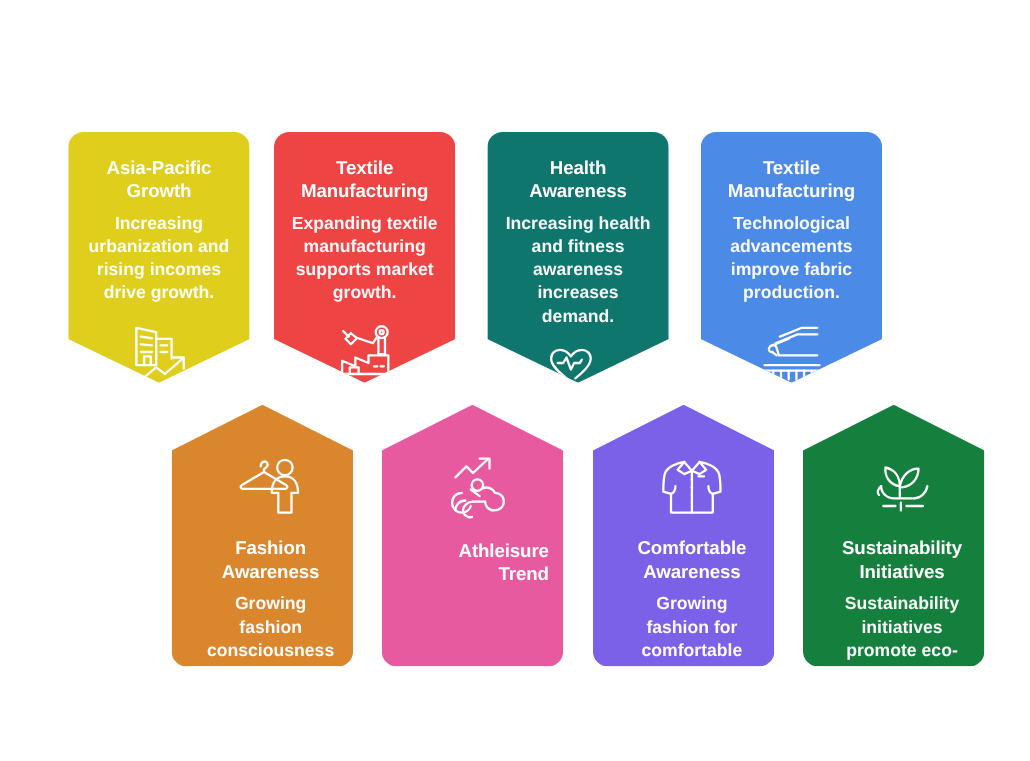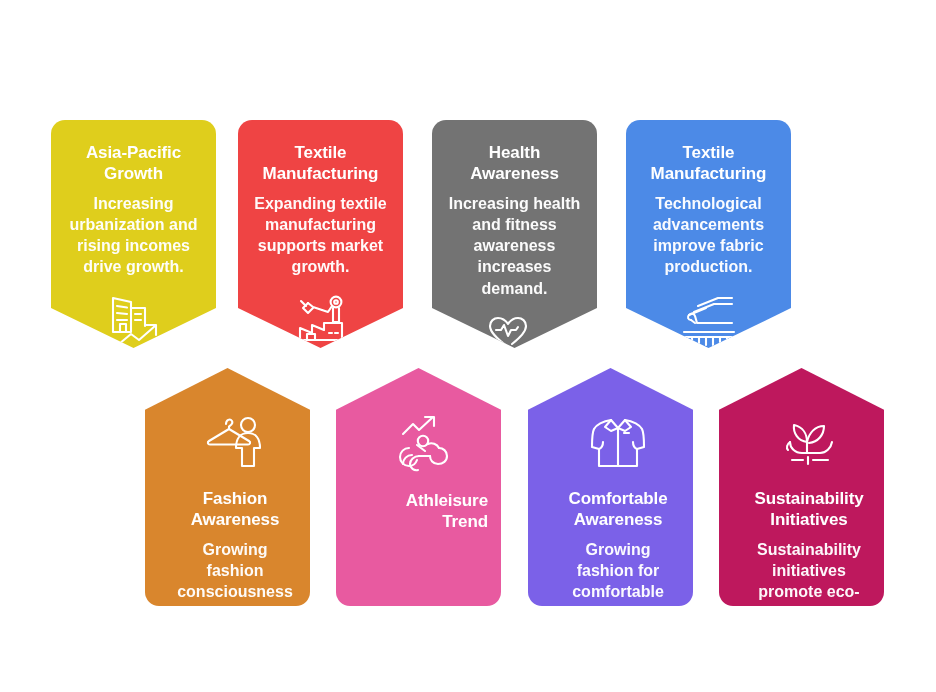--- a/index.html
+++ b/index.html
@@ -10,21 +10,21 @@
   body {
     width: 936px;
     height: 692px;
     font-family: "Liberation Sans", sans-serif;
     overflow: hidden;
     position: relative;
   }
 
   #infographic {
     position: absolute;
-    left: 0;
+    left: 11px;
     top: 0;
     width: 756px;
     height: 692px;
   }
 
   .card {
     position: absolute;
     box-sizing: border-box;
     color: #ffffff;
     text-align: center;
@@ -123,21 +123,21 @@
       <path d="M34 18 L25 15 L20 11"></path>
       <path d="M20 11 L15 16 L20 21 L25 16"></path>
       <path d="M13 9 L18 14"></path>
       <path d="M45 16 L45 30 L51 30 L51 16"></path>
       <path d="M42 31 L54 31 L54 48 L12 48 L12 36 L24 41 L24 33 L36 38 L36 31 Z"></path>
       <path d="M19 48 L19 42 L27 42 L27 48"></path>
       <path d="M41 41 L44 41 M47 41 L50 41"></path>
     </svg>
       </div>
     </div>
-    <div class="card top" style="left: 432px; background: #737373;">
+    <div class="card top" style="left: 432px; background: #0f766e;">
       <div class="card-title">Health Awareness</div>
       <div class="card-desc">Increasing health and fitness awareness increases demand.</div>
       <div class="card-icon">
     <svg width="66" height="60" viewBox="0 0 66 60" fill="none" stroke="#ffffff" stroke-width="2.1" stroke-linecap="round" stroke-linejoin="round">
       <path d="M26 34 C14 25 8 19 8 13 C8 8 12 5 16 5 C20 5 24 8 26 11 C28 8 32 5 36 5 C40 5 44 8 44 13 C44 18 39 24 30 31"></path>
       <path d="M14 17 L19 17 L22 12 L26 23 L29 17 L34 17 L36 14"></path>
       <path d="M34 52 L34 42 C34 36 39 32 45 33 C50 34 54 31 55 27"></path>
       <path d="M55 27 C58 30 59 36 57 41 C55 46 50 49 45 49"></path>
       <path d="M45 49 L45 52"></path>
       <path d="M32 52 L48 52"></path>
@@ -203,21 +203,21 @@
       <circle cx="33" cy="22" r="1.1" fill="#ffffff" stroke="none"></circle>
       <circle cx="33" cy="29" r="1.1" fill="#ffffff" stroke="none"></circle>
       <circle cx="33" cy="36" r="1.1" fill="#ffffff" stroke="none"></circle>
       <circle cx="33" cy="43" r="1.1" fill="#ffffff" stroke="none"></circle>
       <path d="M39 19 L44 19"></path>
     </svg>
       </div>
       <div class="card-title">Comfortable Awareness</div>
       <div class="card-desc">Growing fashion for comfortable workwear increases sales.</div>
     </div>
-    <div class="card bottom" style="left: 719px; background: #be185d;">
+    <div class="card bottom" style="left: 719px; background: #15803d;">
       <div class="card-icon">
     <svg width="66" height="60" viewBox="0 0 66 60" fill="none" stroke="#ffffff" stroke-width="2.1" stroke-linecap="round" stroke-linejoin="round">
       <path d="M31 28 C31 20 27 13 18 11 C17 19 22 27 31 28 Z"></path>
       <path d="M31 28 C33 19 39 12 48 12 C48 21 42 28 33 29"></path>
       <path d="M31 28 L31 38"></path>
       <path d="M14 28 C14 34 19 39 26 39 L44 39 C50 39 55 34 56 28"></path>
       <path d="M14 28 C11 30 10 34 12 36"></path>
       <path d="M16 46 L27 46 M37 46 L52 46"></path>
       <path d="M32 43 L32 50"></path>
     </svg>

